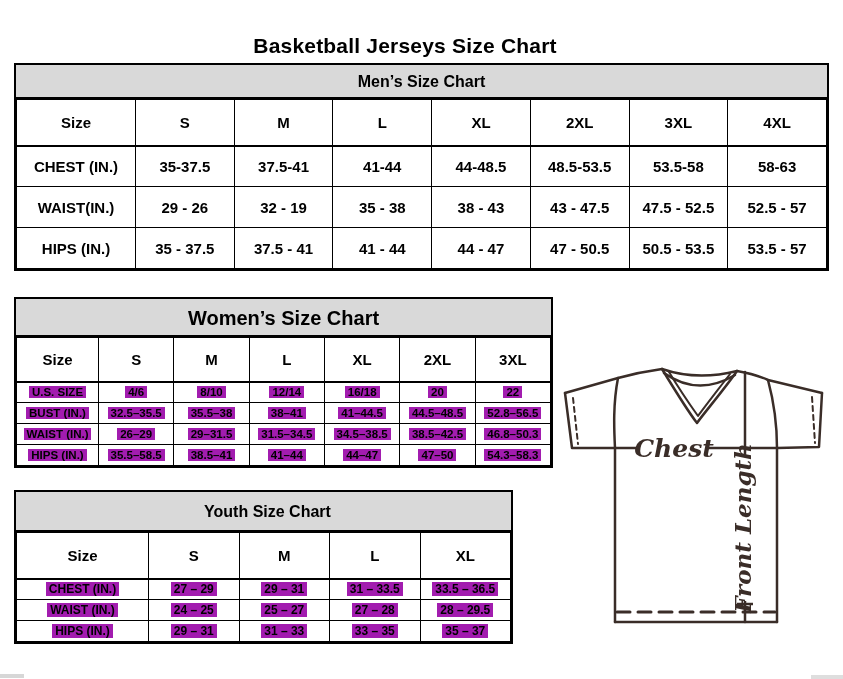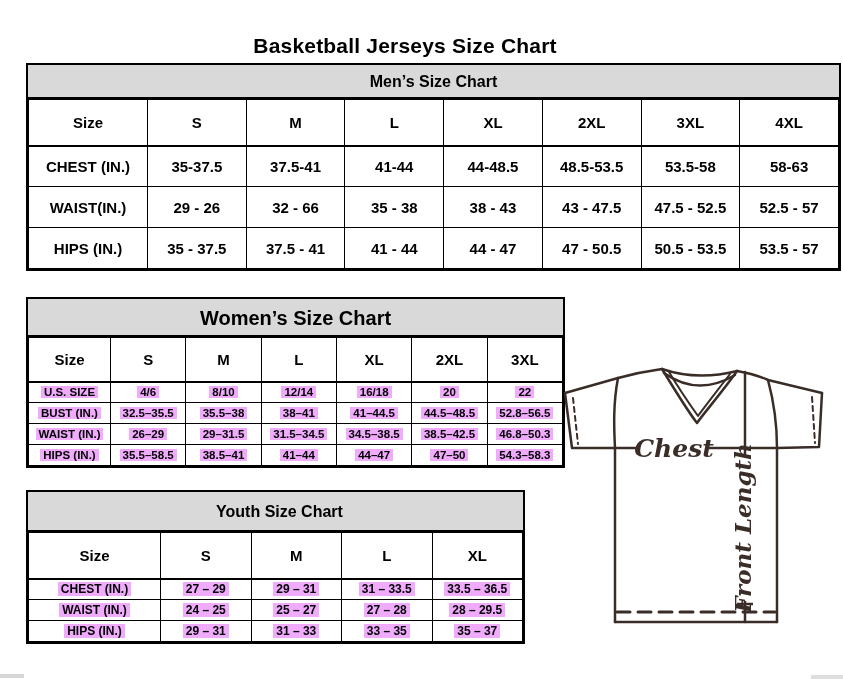--- a/index.html
+++ b/index.html
@@ -4,32 +4,32 @@
 <style>
   html,body{margin:0;padding:0;}
   body{
     width:843px;height:679px;position:relative;background:#ffffff;
     font-family:"Liberation Sans",sans-serif;color:#000;overflow:hidden;
   }
   .page-title{
     position:absolute;top:6px;left:0;width:810px;text-align:center;
     font-size:21px;font-weight:bold;letter-spacing:0.2px;margin-top:28px;
   }
-  .size-section{position:absolute;border:2px solid #000;background:#fff;box-sizing:border-box;margin-left:12px;}
+  .size-section{position:absolute;border:2px solid #000;background:#fff;box-sizing:border-box;}
   .band{
     background:#d9d9d9;border-bottom:2px solid #000;text-align:center;
     font-weight:bold;box-sizing:border-box;
   }
   table.grid{border-collapse:collapse;table-layout:fixed;width:100%;}
   table.grid td{
     border:1px solid #000;text-align:center;vertical-align:middle;
     font-weight:bold;padding:0;box-sizing:border-box;
   }
   tr.sizerow td{border-bottom-width:2px;}
-  .hl{background:#f0abfc;padding:0 3px;display:inline-block;}
+  .hl{background:#a21caf;padding:0 3px;display:inline-block;}
   
   .mens{left:14px;top:63px;width:815px;}
   .mens .band{height:34px;line-height:34px;font-size:16px;}
   .mens tr.sizerow td{height:46px;font-size:15px;}
   .mens tr.datarow td{height:41px;font-size:15px;}
   
   .womens{left:14px;top:297px;width:539px;}
   .womens .band{height:38px;line-height:38px;font-size:20px;}
   .womens tr.sizerow td{height:44px;font-size:15px;}
   .womens tr.datarow td{height:21px;font-size:11.5px;}
@@ -83,21 +83,21 @@
           <td>37.5-41</td>
           <td>41-44</td>
           <td>44-48.5</td>
           <td>48.5-53.5</td>
           <td>53.5-58</td>
           <td>58-63</td>
         </tr>
         <tr class="datarow">
           <td>WAIST(IN.)</td>
           <td>29 - 26</td>
-          <td>32 - 66</td>
+          <td>32 - 19</td>
           <td>35 - 38</td>
           <td>38 - 43</td>
           <td>43 - 47.5</td>
           <td>47.5 - 52.5</td>
           <td>52.5 - 57</td>
         </tr>
         <tr class="datarow">
           <td>HIPS (IN.)</td>
           <td>35 - 37.5</td>
           <td>37.5 - 41</td>

